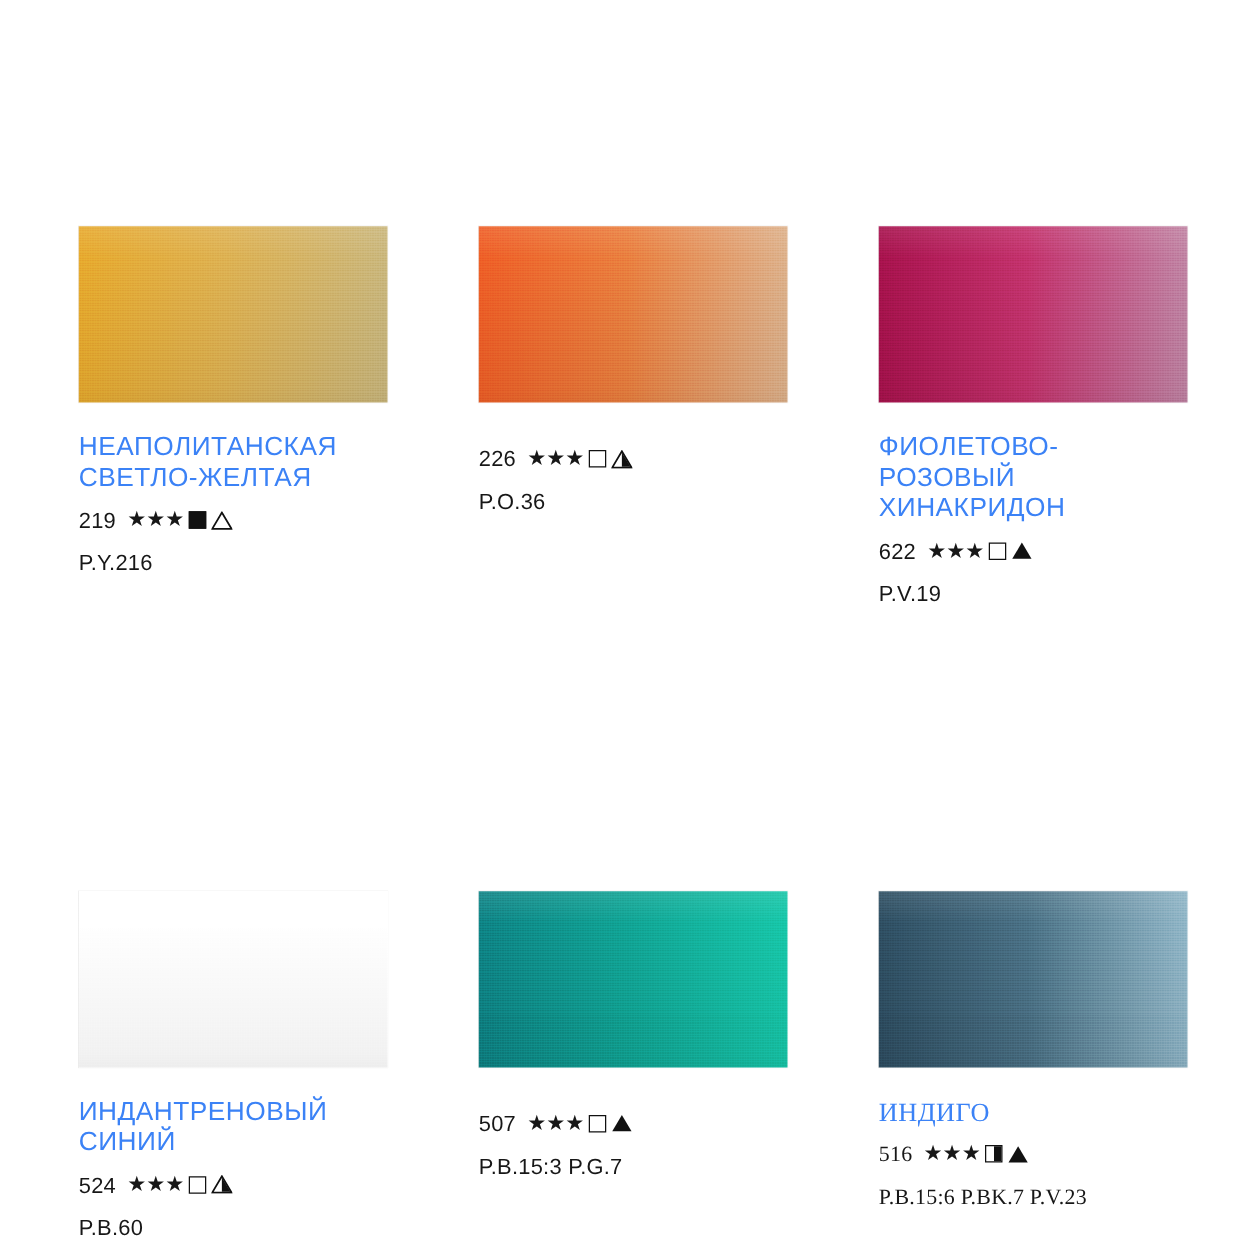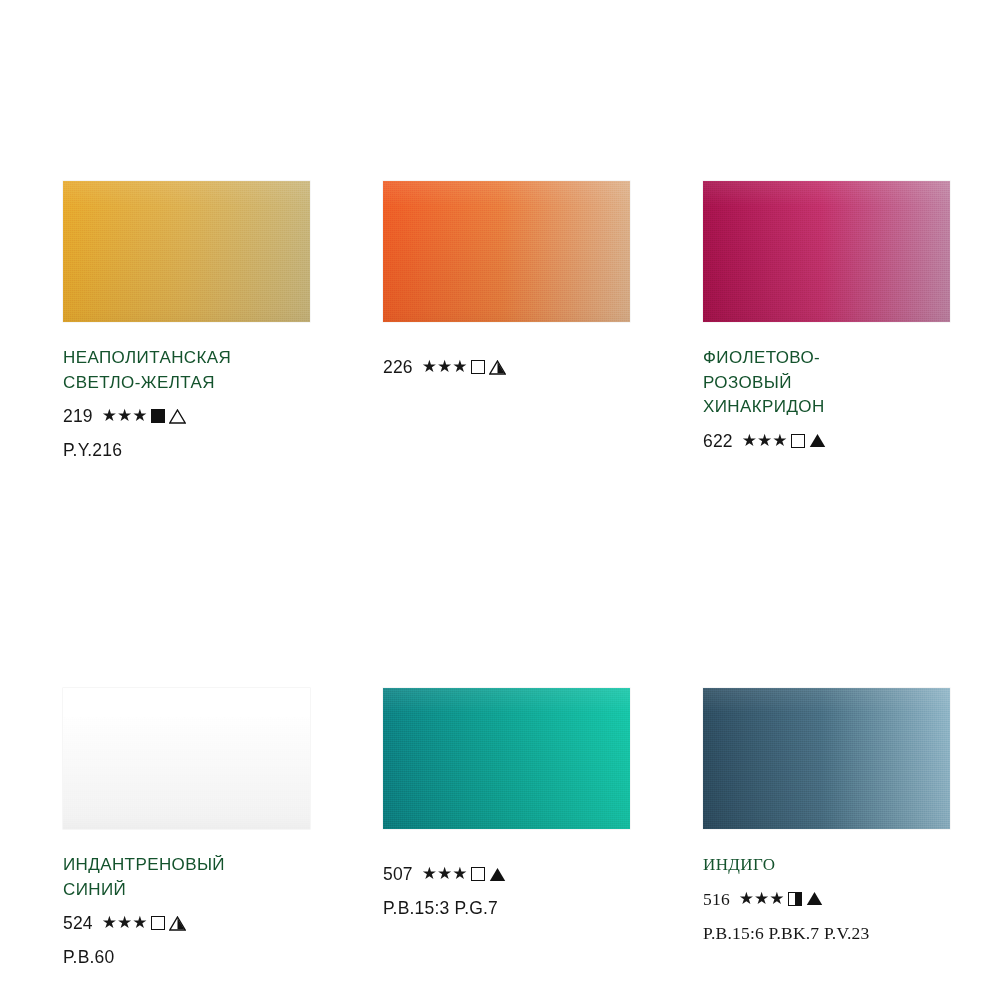--- a/index.html
+++ b/index.html
@@ -57,25 +57,25 @@
     content: "";
     position: absolute;
     inset: 0;
     pointer-events: none;
     background: linear-gradient(to bottom, rgba(255,255,255,0.09), rgba(255,255,255,0) 18%, rgba(0,0,0,0.05) 92%, rgba(0,0,0,0.07));
   }
   .info {
     padding-top: 24px;
   }
   .pigment-name {
-    font-size: 17px;
+    font-size: 21px;
     line-height: 24.5px;
     letter-spacing: 0.4px;
     font-weight: 400;
-    color: #14532d;
+    color: #3b82f6;
     white-space: pre-line;
     margin: 0;
   }
   .code-line {
     margin-top: 9px;
     font-size: 17.5px;
     line-height: 24px;
     letter-spacing: 0.2px;
     color: #171717;
     display: flex;
@@ -149,38 +149,40 @@
             <span class="code-num">226</span>
             <span class="stars">★★★</span>
             <span class="sym sq empty"></span>
             <span class="sym tri">
               <svg viewBox="0 0 17 15">
                 <polygon points="8.5,1 16.2,14 0.8,14" fill="#fff" stroke="#111" stroke-width="1.4" stroke-linejoin="miter"></polygon>
                 <polygon points="8.5,1.9 15.3,13.3 8.5,13.3" fill="#111"></polygon>
               </svg>
             </span>
           </div>
+          <div class="pigment-code">P.O.36</div>
         </div>
       </div>
       <div class="swatch-card">
         <div class="swatch" style="background: linear-gradient(to right, rgb(164, 17, 74) 0%, rgb(193, 48, 104) 48%, rgb(190, 127, 160) 100%);"></div>
         <div class="info">
           <div class="pigment-name">ФИОЛЕТОВО-
 РОЗОВЫЙ
 ХИНАКРИДОН</div>
           <div class="code-line">
             <span class="code-num">622</span>
             <span class="stars">★★★</span>
             <span class="sym sq empty"></span>
             <span class="sym tri">
               <svg viewBox="0 0 17 15">
                 <polygon points="8.5,1 16.2,14 0.8,14" fill="#111"></polygon>
               </svg>
             </span>
           </div>
+          <div class="pigment-code">P.V.19</div>
         </div>
       </div>
       <div class="swatch-card row-2" style="margin-top: 226px;">
         <div class="swatch"></div>
         <div class="info">
           <div class="pigment-name">ИНДАНТРЕНОВЫЙ
 СИНИЙ</div>
           <div class="code-line">
             <span class="code-num">524</span>
             <span class="stars">★★★</span>

